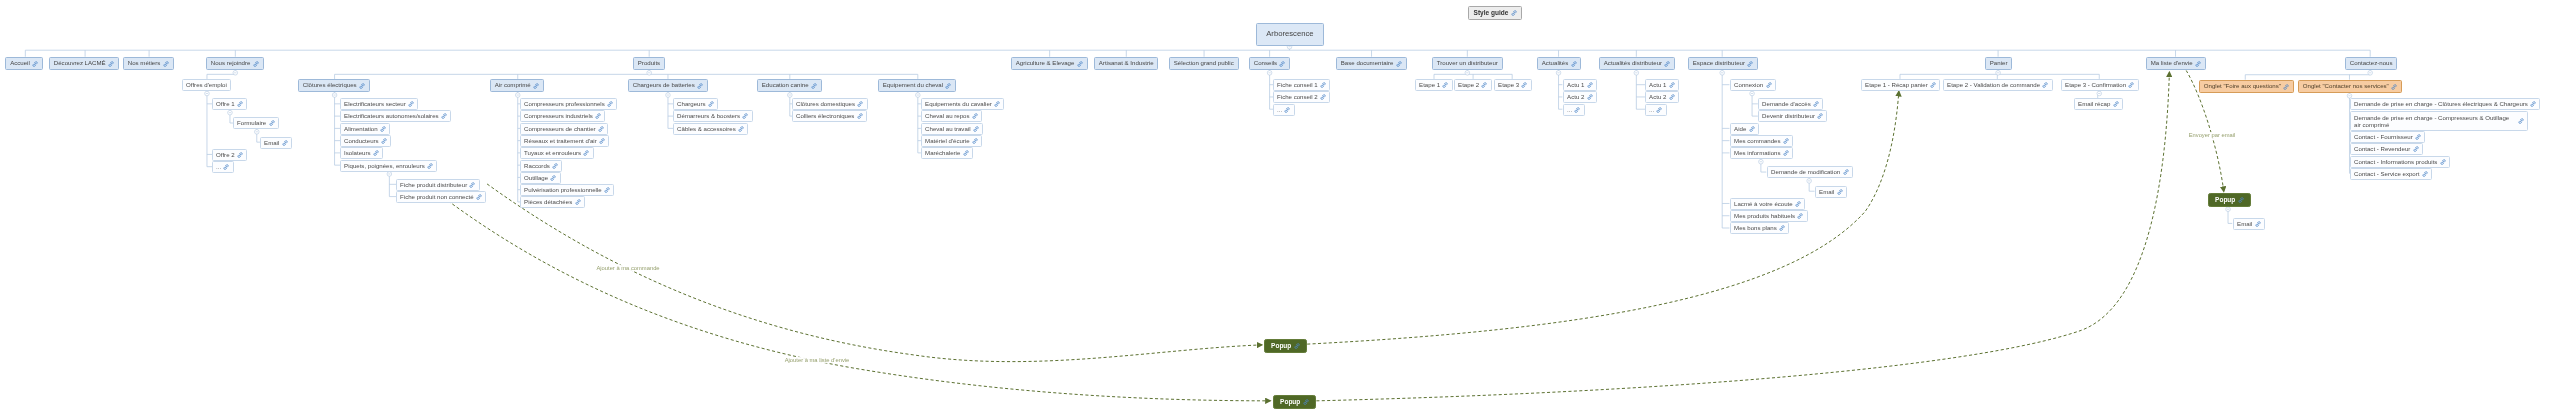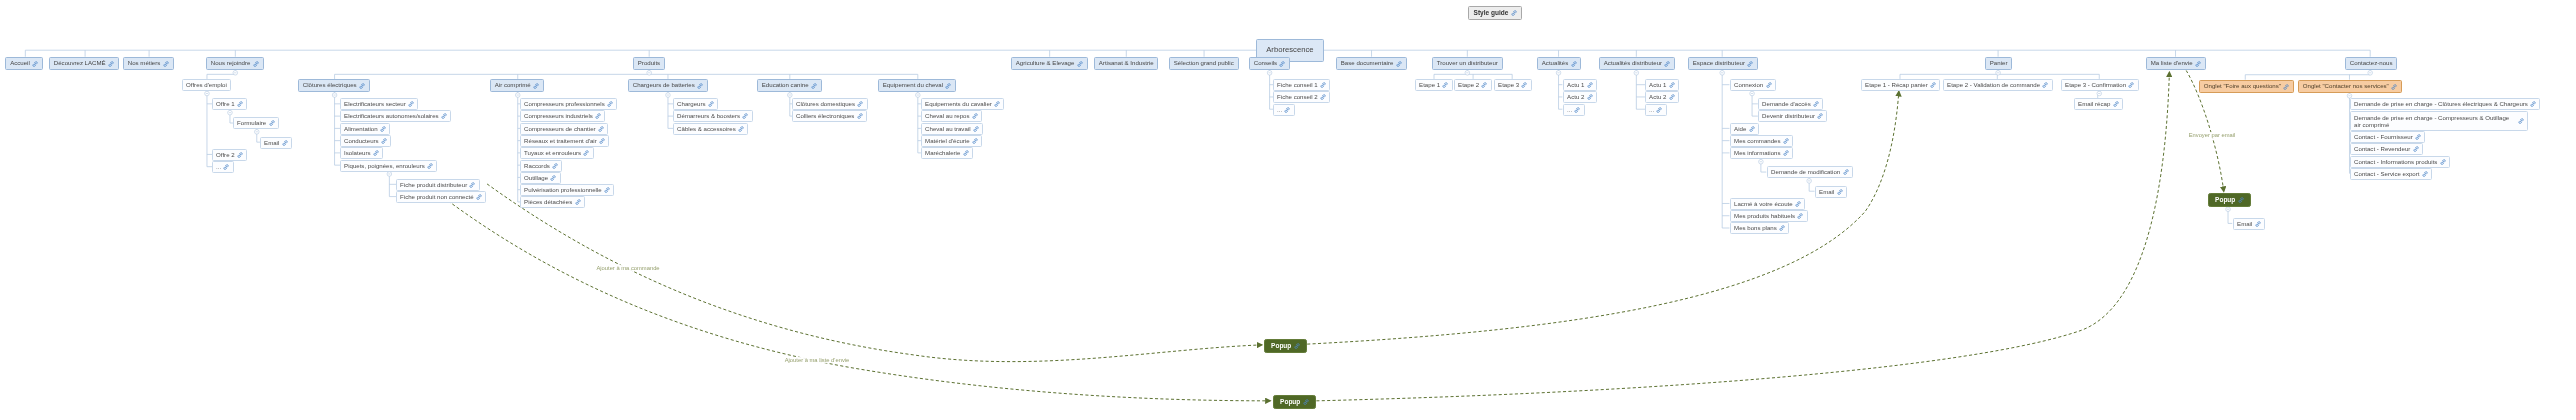--- a/index.html
+++ b/index.html
@@ -160,21 +160,21 @@
       <g>
         <circle cx="2905.5" cy="273" r="3" fill="#ffffff" stroke="#b6cbe2" stroke-width="0.8"></circle>
         <line x1="2904" x2="2907" y1="273" y2="273" stroke="#b6cbe2" stroke-width="0.8"></line>
       </g>
       <path d="M 634,240 C 780,345 960,432 1190,463 C 1350,487 1510,455 1645,450" fill="none" stroke="#5b7030" stroke-width="1.3" stroke-dasharray="4 3" marker-end="url(#arrow)"></path>
       <path d="M 583,262 C 730,370 900,442 1105,479 C 1300,513 1490,523 1656,523" fill="none" stroke="#5b7030" stroke-width="1.3" stroke-dasharray="4 3" marker-end="url(#arrow)"></path>
       <path d="M 1704,449 C 2050,431 2330,390 2432,276 C 2463,232 2473,163 2476,119" fill="none" stroke="#5b7030" stroke-width="1.3" stroke-dasharray="4 3" marker-end="url(#arrow)"></path>
       <path d="M 1716,523 C 2160,512 2570,481 2714,431 C 2802,398 2825,228 2829,94" fill="none" stroke="#5b7030" stroke-width="1.3" stroke-dasharray="4 3" marker-end="url(#arrow)"></path>
       <path d="M 2851,92 C 2872,128 2893,196 2900,250" fill="none" stroke="#5b7030" stroke-width="1.3" stroke-dasharray="4 3" marker-end="url(#arrow)"></path>
     </svg>
-<div class="node root" style="left: 1256px; top: 39px; justify-content: flex-end;">
+<div class="node root" style="left: 1256px; top: 23px; justify-content: flex-end;">
       <span class="lbl">Arborescence</span>
     </div>
     <div class="node guide" style="left: 1468px; top: 6.1px;">
       <span class="lbl">Style guide</span>
       <svg viewBox="0 0 12 12" width="6.1" height="6.1" class="link-icon">
         <path d="M4.3 7.7 L7.7 4.3" fill="none" stroke="#4e86c8" stroke-width="1.5" stroke-linecap="round"></path>
         <path d="M5.1 3.3 l1.4-1.4 a2.15 2.15 0 0 1 3.05 3.05 L8.2 6.3" fill="none" stroke="#4e86c8" stroke-width="1.5" stroke-linecap="round"></path>
         <path d="M6.9 8.7 l-1.4 1.4 a2.15 2.15 0 0 1 -3.05 -3.05 L3.8 5.7" fill="none" stroke="#4e86c8" stroke-width="1.5" stroke-linecap="round"></path>
       </svg>
     </div>

